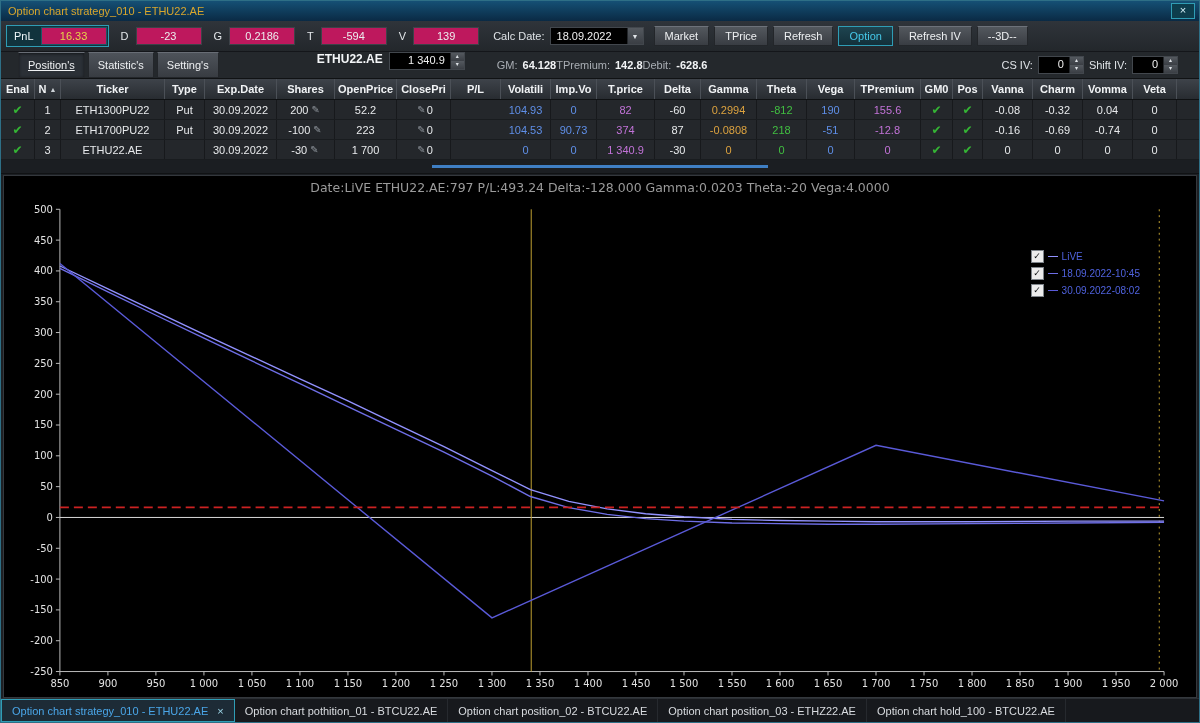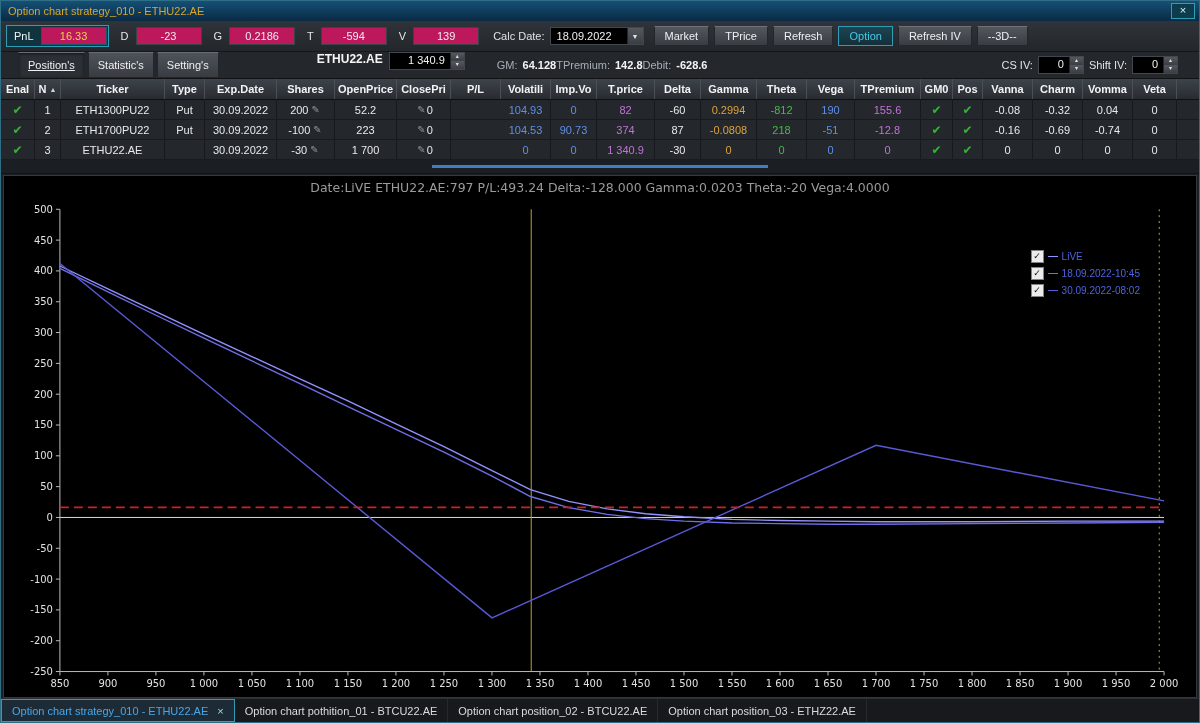--- a/index.html
+++ b/index.html
@@ -598,15 +598,18 @@
       </div>
       <div class="btab">
         <span>Option chart pothition_01 - BTCU22.AE</span>
       </div>
       <div class="btab">
         <span>Option chart position_02 - BTCU22.AE</span>
       </div>
       <div class="btab">
         <span>Option chart position_03 - ETHZ22.AE</span>
       </div>
+      <div class="btab">
+        <span>Option chart hold_100 - BTCU22.AE</span>
+      </div>
     </div>
 
 </div>
 
 </body></html>

